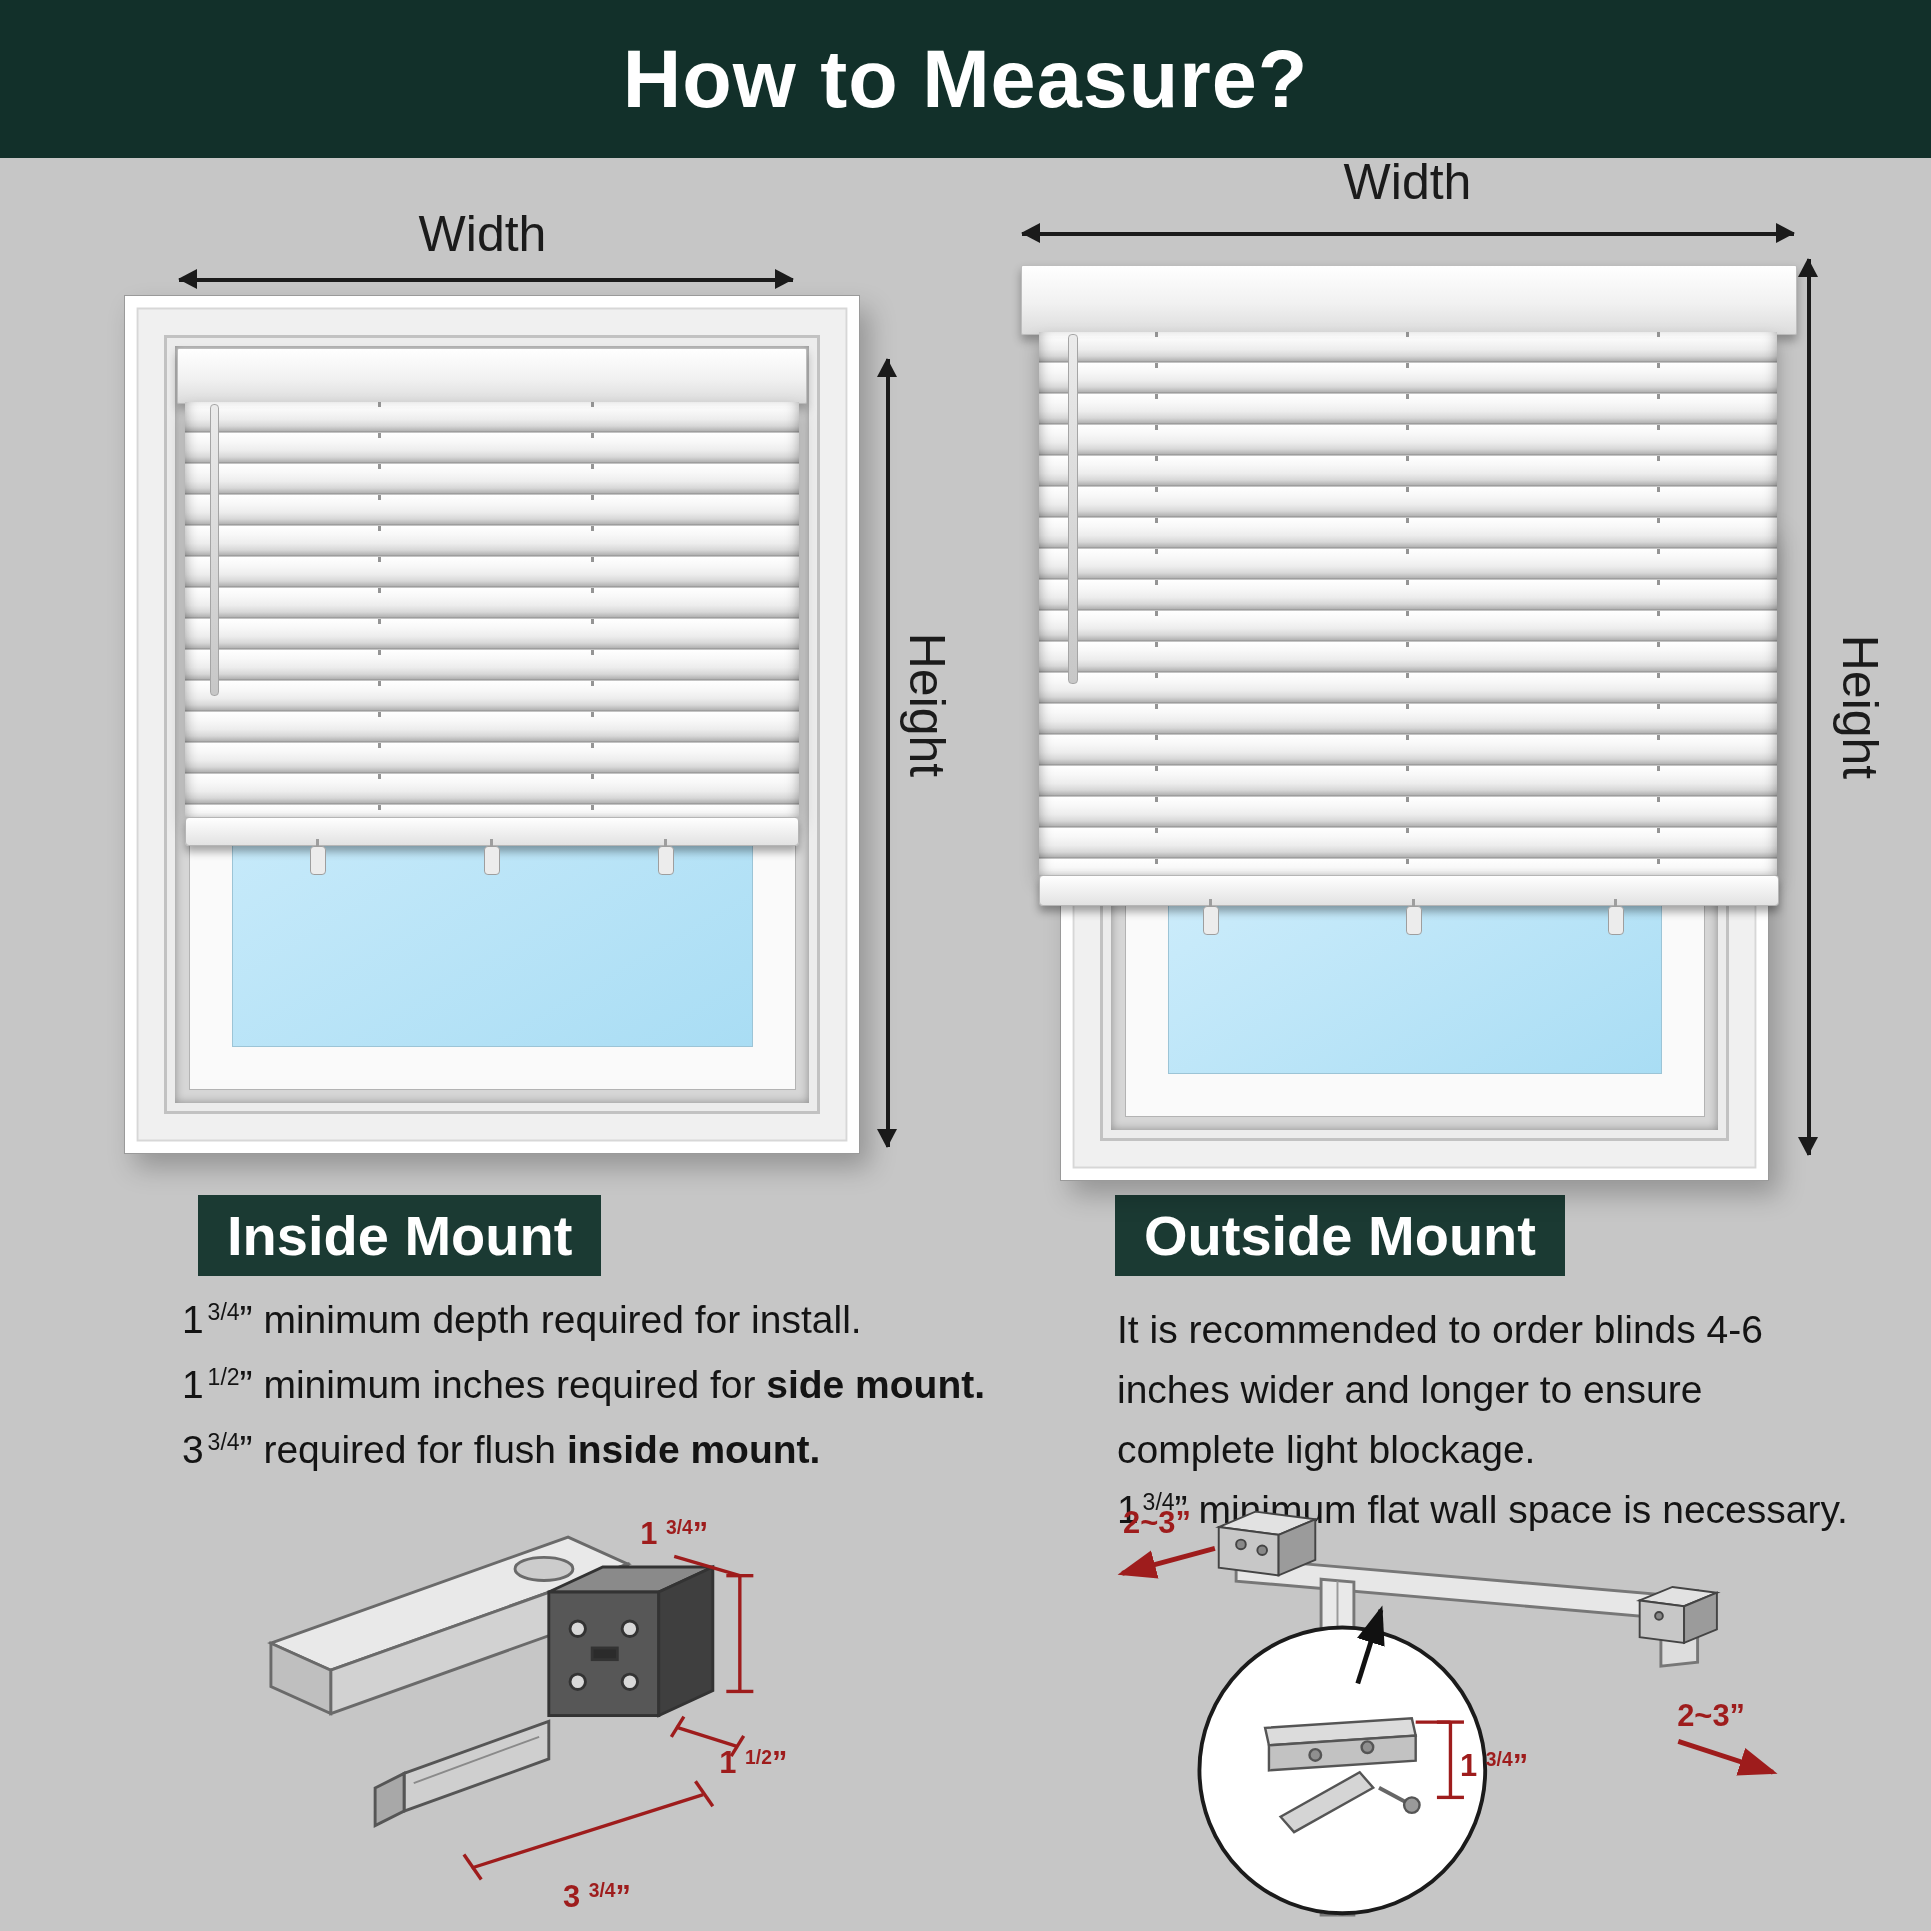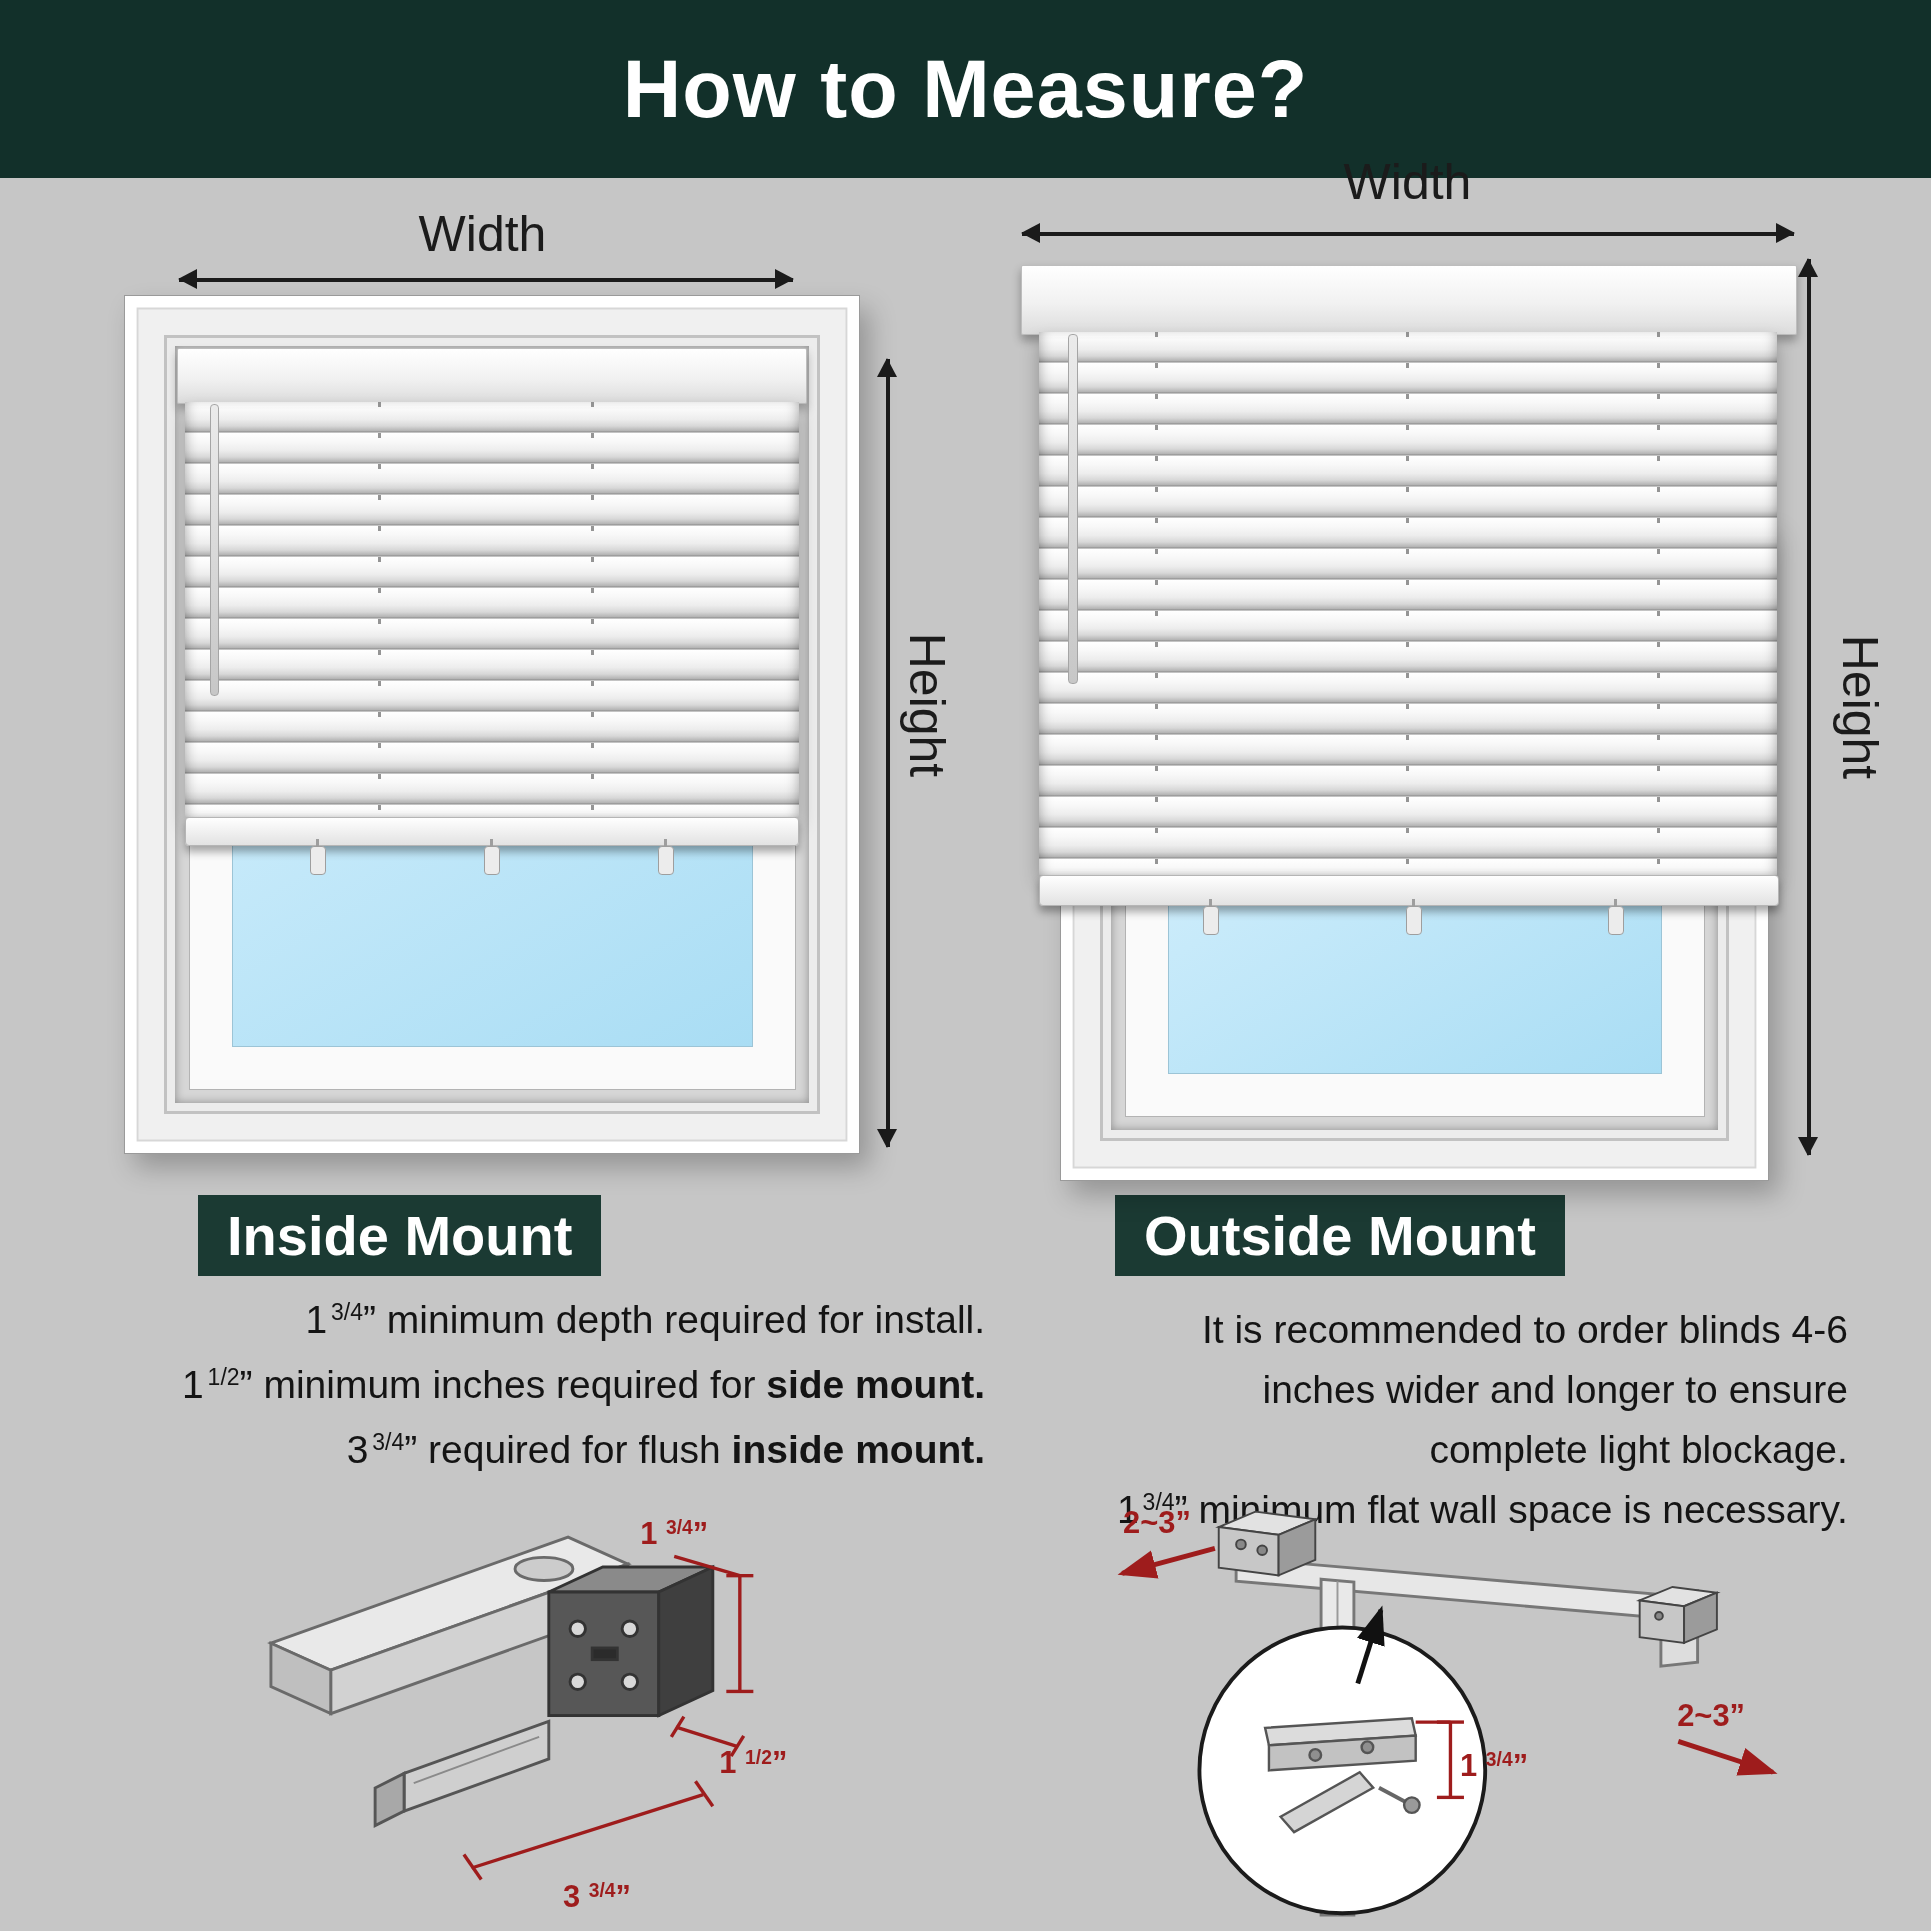--- a/index.html
+++ b/index.html
@@ -1,20 +1,20 @@
 <!DOCTYPE html>
 <html><head>
 <meta charset="utf-8">
 <style>
   html,body{margin:0;padding:0;}
   body{font-family:"Liberation Sans", sans-serif; background:#c6c6c6;}
   .page{position:relative;width:1931px;height:1931px;background:#c6c6c6;overflow:hidden;}
 
   
-  .banner{position:absolute;left:0;top:0;width:1931px;height:178px;background:#12302a;
+  .banner{position:absolute;left:0;top:0;width:1931px;height:158px;background:#12302a;
           display:flex;align-items:center;justify-content:center;}
   .banner h1{margin:0;color:#ffffff;font-size:81px;font-weight:bold;letter-spacing:1px;}
 
   
   .h-arrow{position:absolute;height:3.9px;background:#1b1b1b;}
   .h-arrow::before{content:"";position:absolute;left:-1px;top:-8.7px;
     border-top:10.6px solid transparent;border-bottom:10.6px solid transparent;border-right:19.3px solid #1b1b1b;}
   .h-arrow::after{content:"";position:absolute;right:-1px;top:-8.7px;
     border-top:10.6px solid transparent;border-bottom:10.6px solid transparent;border-left:19.3px solid #1b1b1b;}
   .v-arrow{position:absolute;width:3.9px;background:#1b1b1b;}
@@ -47,21 +47,21 @@
   .cord{position:absolute;width:2.9px;
         background:repeating-linear-gradient(180deg,rgba(130,130,130,.85) 0 4.8px,transparent 4.8px 31px);}
   .wand{position:absolute;width:7.7px;background:linear-gradient(#ebebeb,#c7c7c7);
         border:1px solid #a5a5a5;border-radius:3.9px;}
   .tassel{position:absolute;width:13.5px;height:27px;background:#ececec;border:1px solid #9e9e9e;border-radius:3.9px;}
   .tassel::before{content:"";position:absolute;left:4.8px;top:-7.7px;width:2.9px;height:7.7px;background:#9e9e9e;}
 
   
   .mount-title{position:absolute;background:#1b3a33;color:#ffffff;font-size:56px;font-weight:bold;
                padding:9.7px 29px;line-height:1.1;}
-  .txt-block{position:absolute;color:#141414;font-size:39px;line-height:60px;text-align:right;}
+  .txt-block{position:absolute;color:#141414;font-size:39px;line-height:60px;}
   .txt-line{white-space:nowrap;}
   .fr{font-size:23px;position:relative;top:-13.5px;margin-left:3.9px;}
   .b{font-weight:bold;}
 
   
   .diag{position:absolute;}
   .dimtxt{fill:#9e1c1c;font-family:"Liberation Sans",sans-serif;font-size:32px;font-weight:bold;}
   .dimfr{font-size:20px;}
 </style>
 </head>

